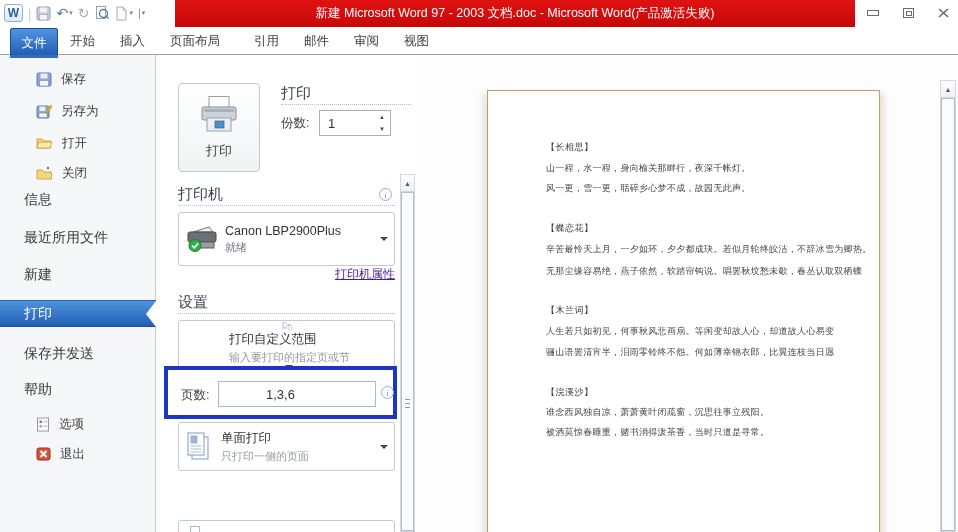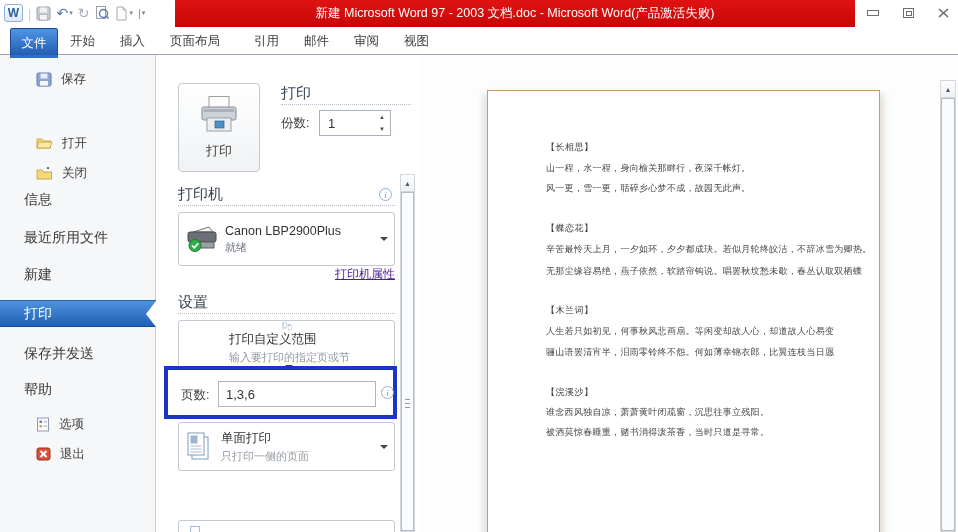--- a/index.html
+++ b/index.html
@@ -94,21 +94,21 @@
     display:flex; align-items:center; padding:0 6px;
   }
   .drop-text { flex:1; min-width:0; margin-left:6px; }
   .drop-title { font-size:12.5px; color:#333; white-space:nowrap; }
   .drop-sub { font-size:11px; color:#949ba4; white-space:pre; margin-top:2px; }
   .drop-arrow { width:0; height:0; border-top:4px solid #444; border-left:4px solid transparent; border-right:4px solid transparent; margin-left:4px; }
   .printer-status { font-size:11px; color:#6d7680; margin-top:2px; }
   .link { position:absolute; font-size:12px; color:#4c1d95; text-decoration:underline; }
   .annotation-rect { position:absolute; left:7px; top:311px; width:233px; height:53px; border:4px solid #1d35c4; z-index:6; pointer-events:none; }
   .pages-label { position:absolute; left:24px; top:332px; font-size:12.5px; color:#3f3f3f; z-index:7; }
-  .pages-input { position:absolute; left:61px; top:326px; width:158px; height:26px; border:1px solid #b0b6bf; background:#fff; z-index:7; }
+  .pages-input { position:absolute; left:61px; top:326px; width:158px; height:26px; border:1px solid #b0b6bf; background:#fff; z-index:7;padding-left:40px; }
   .pages-input input { width:100%; height:100%; border:0; outline:0; padding-left:7px; font-size:13px; font-family:inherit; color:#333; }
   
   .vscroll { position:absolute; background:#f3f4f6; border:1px solid #d4d8dd; }
   .scroll-arrow { height:17px; border-bottom:1px solid #d4d8dd; background:linear-gradient(#fcfdfe,#eef1f4); display:flex; align-items:center; justify-content:center; font-size:7px; color:#4a5a6c; }
   .scroll-thumb { position:absolute; left:0; right:0; top:17px; bottom:0; background:#fafbfc; border:1px solid #b6bcc4; }
   .grip { position:absolute; left:3px; right:3px; height:1px; background:#8f979f; }
   
   .preview { position:absolute; left:420px; top:55px; width:538px; height:477px; background:#fdfdfe; }
   .page {
     position:absolute; left:67px; top:35px; width:393px; height:470px;
@@ -199,20 +199,29 @@
   <div class="blue-underline"></div>
 
   <div class="sidebar">
     <div class="side-cmd" style="top:13px;">
       <svg width="16" height="15" viewBox="0 0 16 15">
         <rect x="1" y="1" width="14" height="13" rx="1.5" fill="#8da6d4" stroke="#5e7ab0"></rect>
         <rect x="4.5" y="1.5" width="7" height="5" fill="#e9eef7"></rect>
         <rect x="3.5" y="8.5" width="9" height="5.5" fill="#f4f6fa" stroke="#7188b5" stroke-width=".6"></rect>
       </svg>
       <span>保存</span>
+    </div>
+    <div class="side-cmd" style="top:45px;">
+      <svg width="16" height="15" viewBox="0 0 16 15">
+        <rect x="1" y="2" width="12" height="12" rx="1.5" fill="#8da6d4" stroke="#5e7ab0"></rect>
+        <rect x="3.5" y="2.5" width="6" height="4.5" fill="#e9eef7"></rect>
+        <rect x="3" y="9" width="8" height="4.5" fill="#f4f6fa" stroke="#7188b5" stroke-width=".6"></rect>
+        <path d="M15 1 L10.5 6.5 L9.5 9 L12 8 L15.8 3.2 z" fill="#e8b23c" stroke="#a87e1e" stroke-width=".6"></path>
+      </svg>
+      <span>另存为</span>
     </div>
     <div class="side-cmd" style="top:77px;">
       <svg width="17" height="14" viewBox="0 0 17 14">
         <path d="M1 3 h5 l1.5 2 h7 v7 h-13.5 z" fill="#f5d87a" stroke="#c49a30" stroke-width=".8"></path>
         <path d="M2.5 6 h13.5 l-2 6 h-13 z" fill="#fbe9a8" stroke="#c49a30" stroke-width=".8"></path>
       </svg>
       <span>打开</span>
     </div>
     <div class="side-cmd" style="top:107px;">
       <svg width="17" height="14" viewBox="0 0 17 14">

